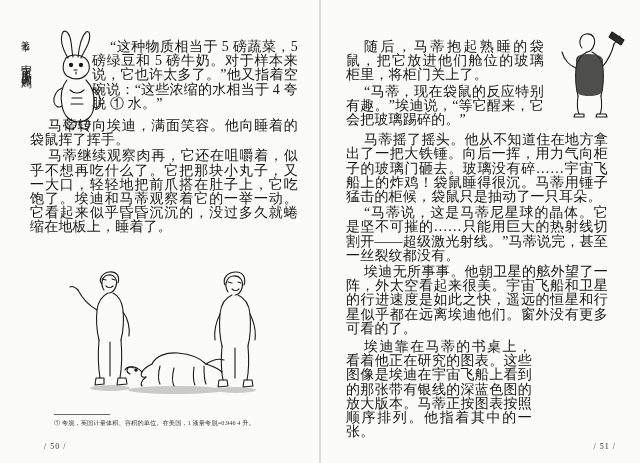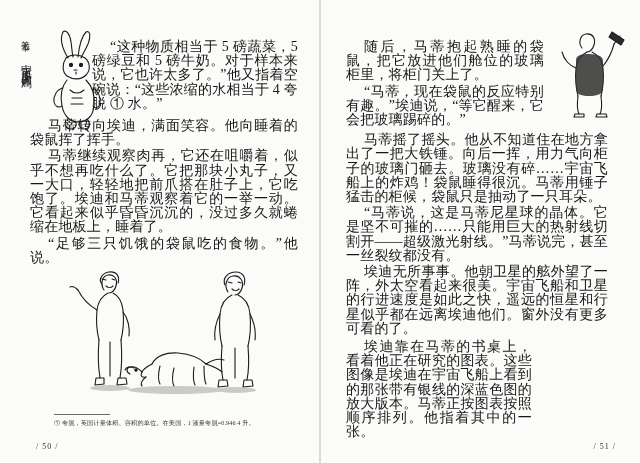--- a/index.html
+++ b/index.html
@@ -97,21 +97,21 @@
     background: #6a6a6a;
     margin-bottom: 3px;
   }
   .folio {
     position: absolute;
     bottom: 12px;
     font-size: 8px;
     color: #333;
     letter-spacing: 1px;
   }
-  .folio-left { left: 36px; }
+  .folio-left { left: 44px; }
   .folio-right { right: 24px; margin-left: 24px; }
 
   svg { display: block; }
 </style>
 </head>
 <body>
 
 <div class="book">
 
   <div class="spine"></div>
@@ -145,21 +145,20 @@
       </svg>
     </div>
 
     <div class="col col-left" style="margin-top:14px; margin-left:62px; width:206px;">
       <p class="body">“这种物质相当于 5 磅蔬菜，5 磅绿豆和 5 磅牛奶。对于样本来说，它也许太多了。”他又指着空碗说：“这些浓缩的水相当于 4 夸脱 ① 水。”</p>
     </div>
 
     <div class="col col-left" style="margin-top:8px; margin-left:0; width:268px;">
       <p class="body">马蒂转向埃迪，满面笑容。他向睡着的袋鼠挥了挥手。</p>
       <p class="body">马蒂继续观察肉再，它还在咀嚼着，似乎不想再吃什么了。它把那块小丸子，又一大口，轻轻地把前爪搭在肚子上，它吃饱了。埃迪和马蒂观察着它的一举一动。它看起来似乎昏昏沉沉的，没过多久就蜷缩在地板上，睡着了。</p>
-      <p class="body">“足够三只饥饿的袋鼠吃的食物。”他说。</p>
     </div>
 
     <div class="art" style="left:56px; top:268px;">
       <svg width="228" height="128" viewBox="0 0 228 128">
         <g fill="none" stroke="#1b1b1b" stroke-width="1.1" stroke-linecap="round" stroke-linejoin="round">
 
           <path d="M48 22 C44 16 46 8 52 7 C58 6 62 11 60 18 C59 22 56 25 53 25"></path>
           <path d="M46 16 C42 12 46 5 53 4 C61 3 64 9 62 15"></path>
           <path d="M52 25 C46 28 42 34 41 42 C40 52 41 64 43 72"></path>
           <path d="M57 25 C63 28 66 34 67 42 C68 52 67 64 65 72"></path>

